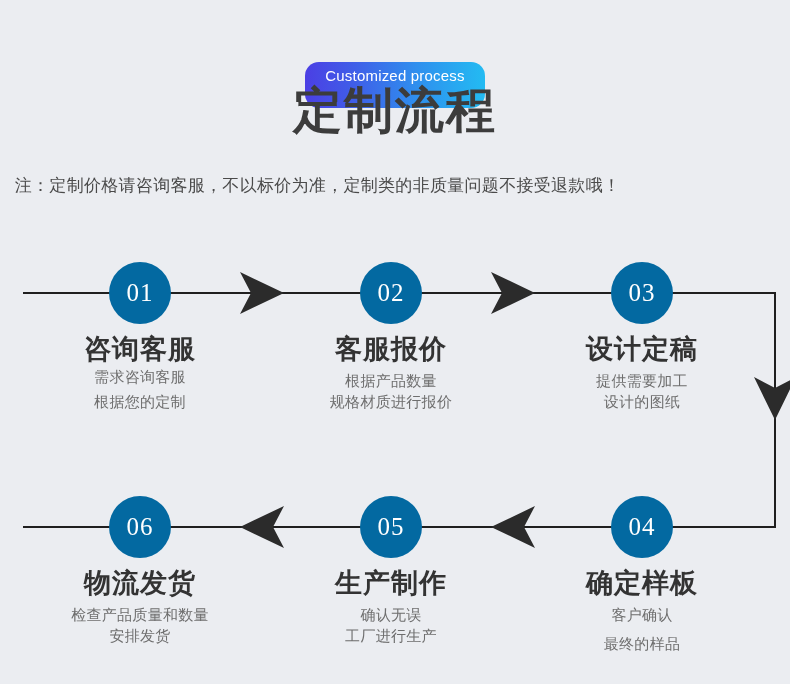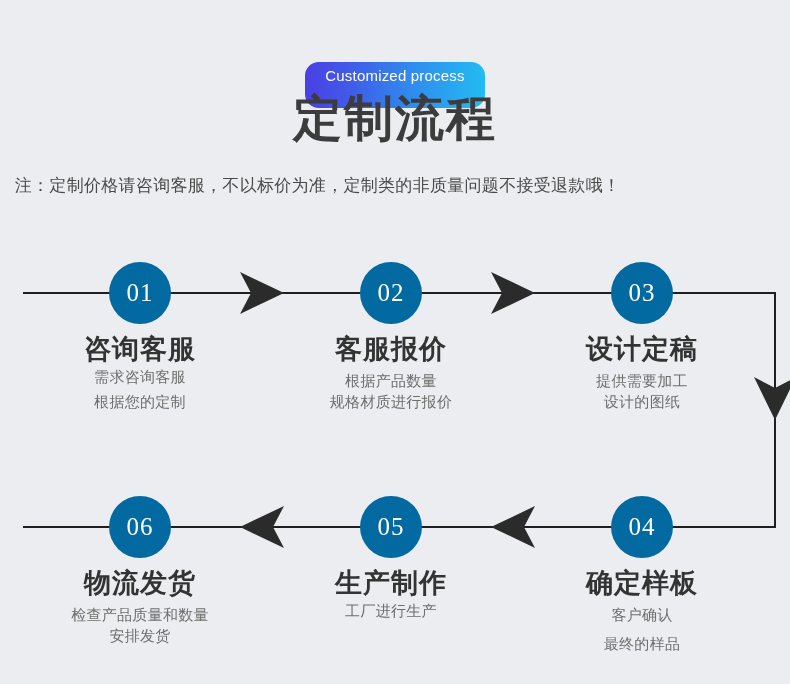--- a/index.html
+++ b/index.html
@@ -19,21 +19,21 @@
     display:inline-block;
     padding:5px 20px 24px 20px;
     border-radius:14px;
     background:linear-gradient(90deg,#4b3fe4 0%,#3f5fe8 28%,#2f8fee 62%,#23bbf2 100%);
     color:#ffffff;
     font-size:15px;
     letter-spacing:.2px;
     line-height:17px;
   }
   .title{
-    position:absolute;left:0;top:88px;width:790px;text-align:center;
+    position:absolute;left:0;top:80px;width:790px;text-align:center;
     font-size:49px;line-height:60px;font-weight:bold;color:#3c3c3c;
     letter-spacing:2px;
   }
   .note{
     position:absolute;left:0;top:174px;width:635px;text-align:center;
     font-size:17px;line-height:24px;color:#4a4a4a;letter-spacing:.3px;
   }
 
   
   .flow{position:absolute;left:0;top:0;width:790px;height:684px;}
@@ -124,20 +124,21 @@
     <div class="step" id="step-6">
       <div class="circle">06</div>
       <div class="step-title">物流发货</div>
       <div class="step-desc">检查产品质量和数量</div>
       <div class="step-desc" style="margin-top:0">安排发货</div>
     </div>
 
     <div class="step" id="step-5">
       <div class="circle">05</div>
       <div class="step-title">生产制作</div>
+      <div class="step-desc">确认无误</div>
       <div class="step-desc" style="margin-top:0">工厂进行生产</div>
     </div>
 
     <div class="step" id="step-4">
       <div class="circle">04</div>
       <div class="step-title">确定样板</div>
       <div class="step-desc">客户确认</div>
       <div class="step-desc" style="margin-top:8px">最终的样品</div>
     </div>
   </div>

